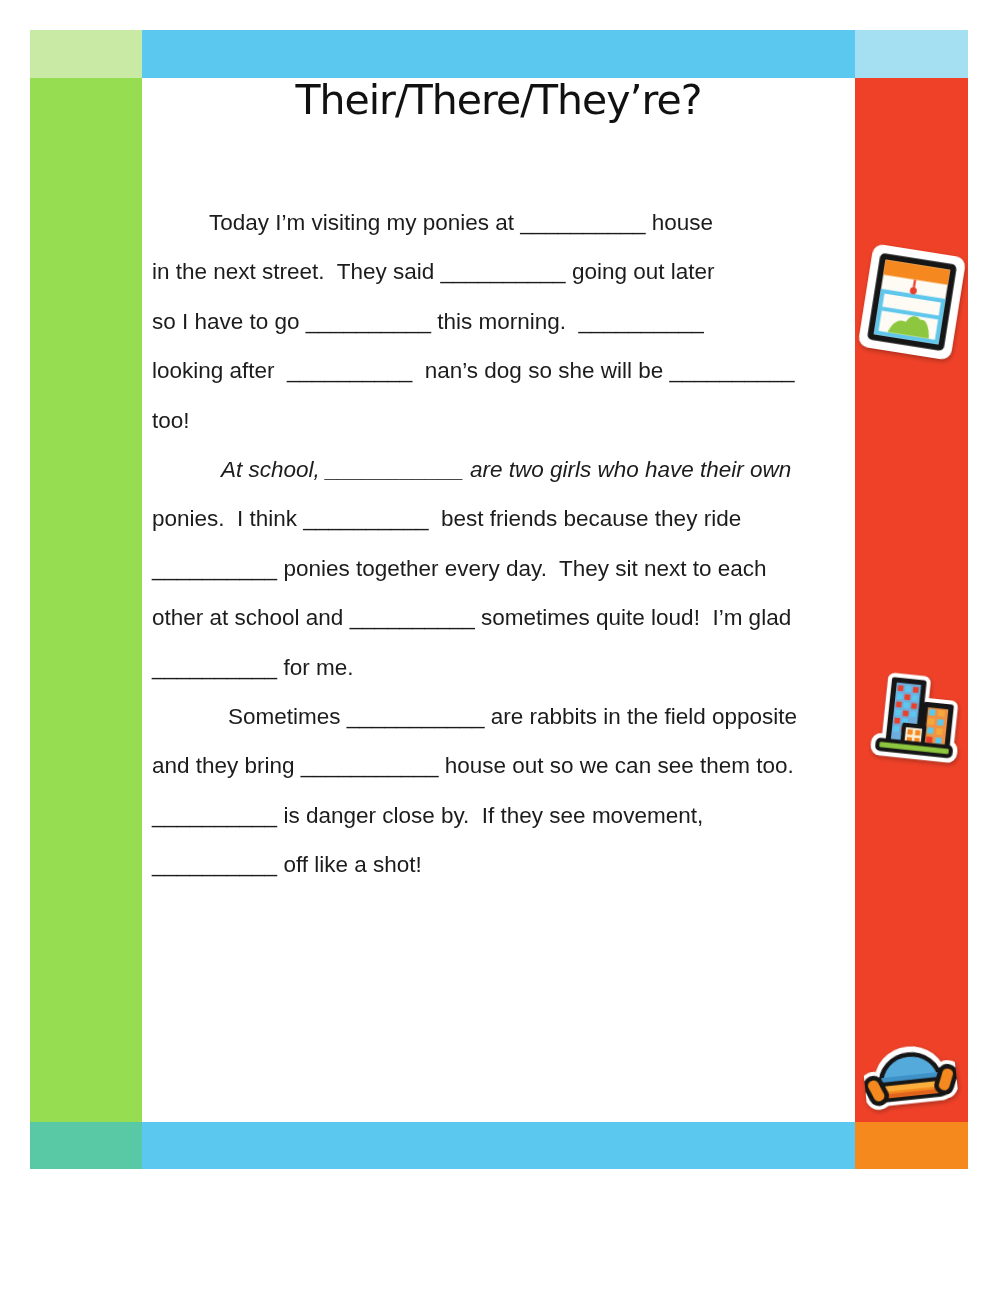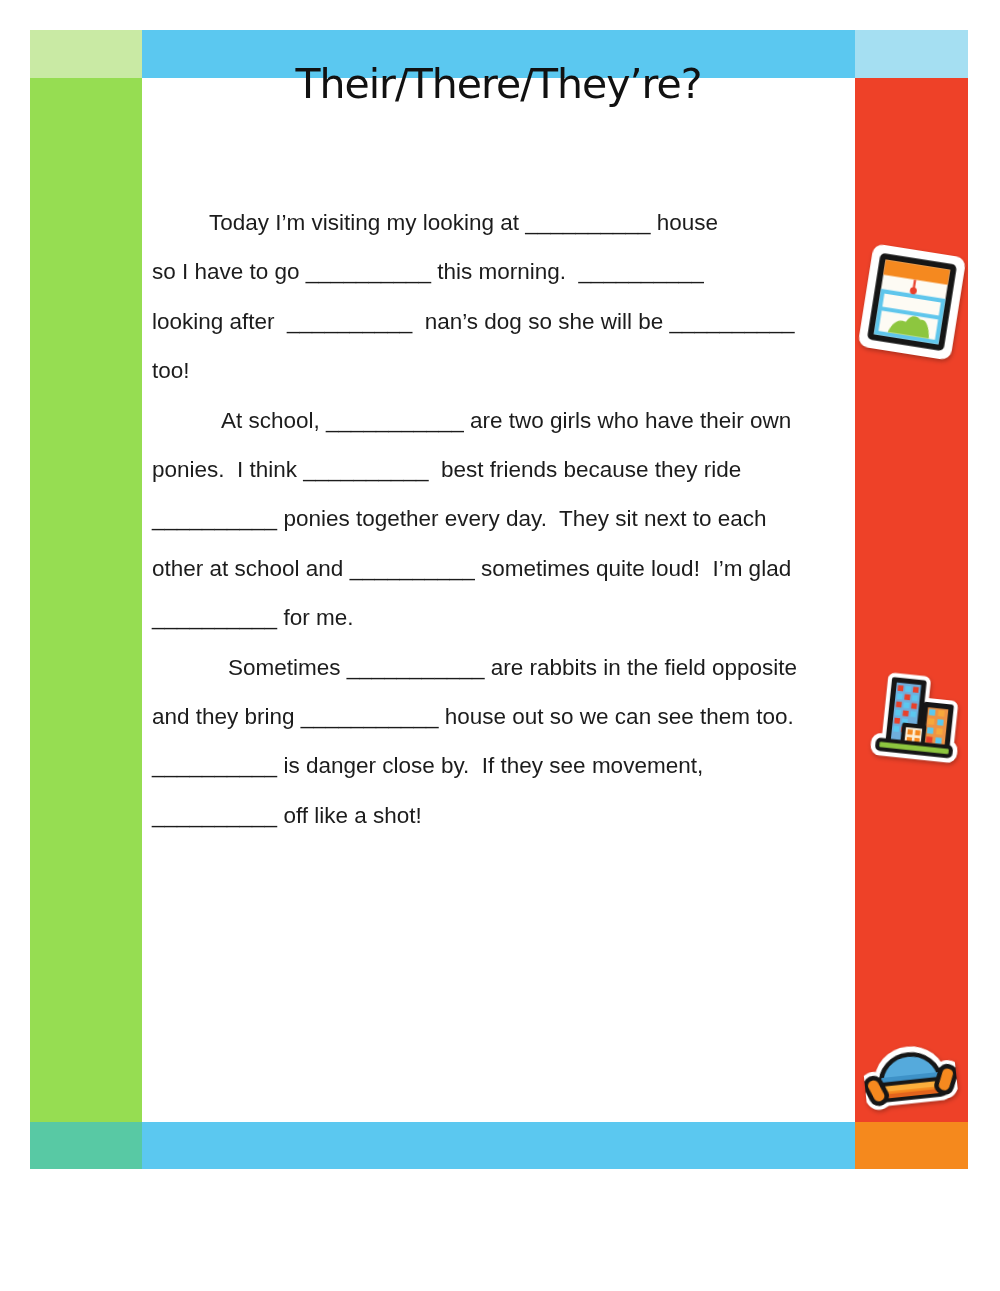--- a/index.html
+++ b/index.html
@@ -12,31 +12,31 @@
   .corner-tl{left:30px;top:30px;width:112px;height:48px;background:var(--corner-top-left,#C9EAA4);}
   .strip-top{left:142px;top:30px;width:713px;height:48px;background:var(--top-strip,#5BC8F0);}
   .corner-tr{left:855px;top:30px;width:113px;height:48px;background:var(--corner-top-right,#A5DFF2);}
   .col-left{left:30px;top:78px;width:112px;height:1044px;background:var(--left-column,#96DD52);}
   .col-right{left:855px;top:78px;width:113px;height:1044px;background:var(--right-column,#EE4128);}
   .corner-bl{left:30px;top:1122px;width:112px;height:47px;background:var(--corner-bottom-left,#58C9A4);}
   .strip-bottom{left:142px;top:1122px;width:713px;height:47px;background:var(--bottom-strip,#5BC8F0);}
   .corner-br{left:855px;top:1122px;width:113px;height:47px;background:var(--corner-bottom-right,#F5891D);}
 
   .title{
-    left:142px;top:60px;width:713px;text-align:center;
+    left:142px;top:76px;width:713px;text-align:center;
     font-family:"DejaVu Sans",sans-serif;font-size:41px;font-weight:400;
     letter-spacing:-1px;color:#111;margin:0;
   }
   .textblock{left:152px;top:198px;width:700px;color:var(--text,#1c1c1c);}
   .line{
     height:49.4px;line-height:49.4px;font-size:22.5px;white-space:pre;
     font-family:"Liberation Sans",sans-serif;
   }
   .indent-1{padding-left:57px;}
-  .indent-2{padding-left:69px;}
+  .indent-2{padding-left:69px;font-style:italic;}
   .indent-3{padding-left:76px;}
 
   .sticker{filter:drop-shadow(1px 2px 2px rgba(0,0,0,0.28));}
   .sticker-window{left:864px;top:249px;width:96px;height:106px;transform:rotate(9deg);}
   .sticker-buildings{left:873px;top:673px;width:88px;height:94px;transform:rotate(6deg);}
   .sticker-couch{left:864px;top:1037px;width:92px;height:76px;transform:rotate(-6deg);}
 </style>
 </head>
 <body>
 
@@ -47,21 +47,22 @@
   <div class="abs corner-tr"></div>
   <div class="abs col-left"></div>
   <div class="abs col-right"></div>
   <div class="abs corner-bl"></div>
   <div class="abs strip-bottom"></div>
   <div class="abs corner-br"></div>
 
   <h1 class="abs title">Their/There/They’re?</h1>
 
   <div class="abs textblock">
-    <div class="line indent-1">Today I’m visiting my looking at __________ house</div>
+    <div class="line indent-1">Today I’m visiting my ponies at __________ house</div>
+    <div class="line">in the next street.  They said __________ going out later</div>
     <div class="line">so I have to go __________ this morning.  __________</div>
     <div class="line">looking after  __________  nan’s dog so she will be __________</div>
     <div class="line">too!</div>
     <div class="line indent-2">At school, ___________ are two girls who have their own</div>
     <div class="line">ponies.  I think __________  best friends because they ride</div>
     <div class="line">__________ ponies together every day.  They sit next to each</div>
     <div class="line">other at school and __________ sometimes quite loud!  I’m glad</div>
     <div class="line">__________ for me.</div>
     <div class="line indent-3">Sometimes ___________ are rabbits in the field opposite</div>
     <div class="line">and they bring ___________ house out so we can see them too.</div>

